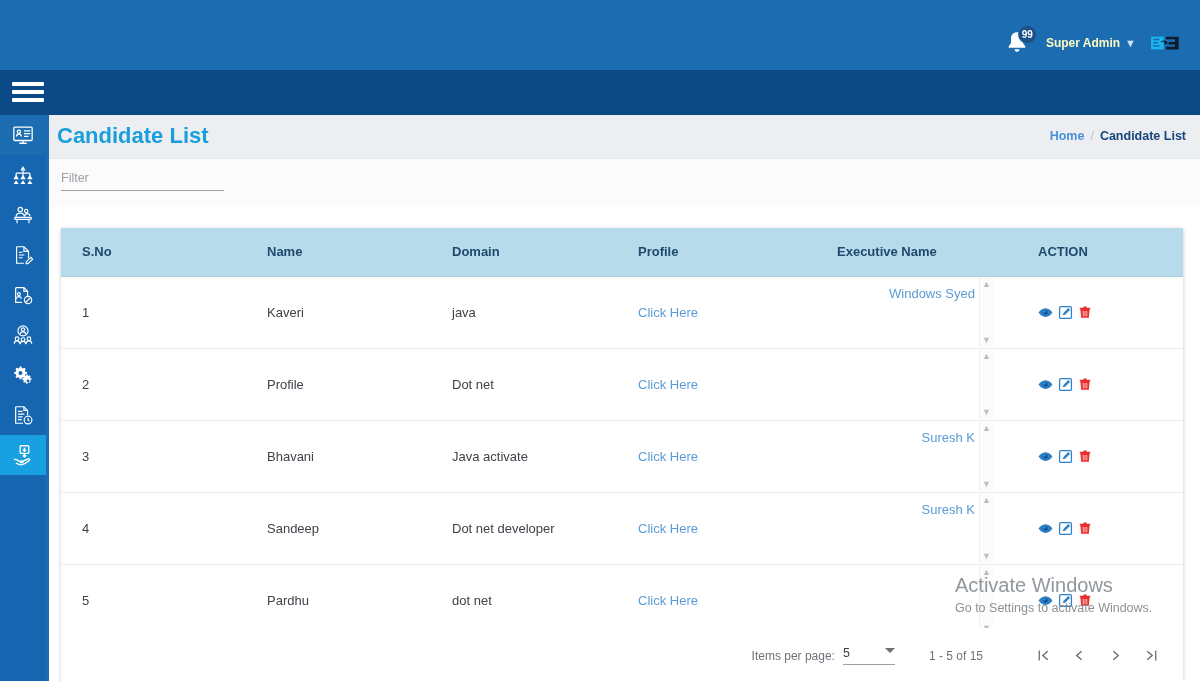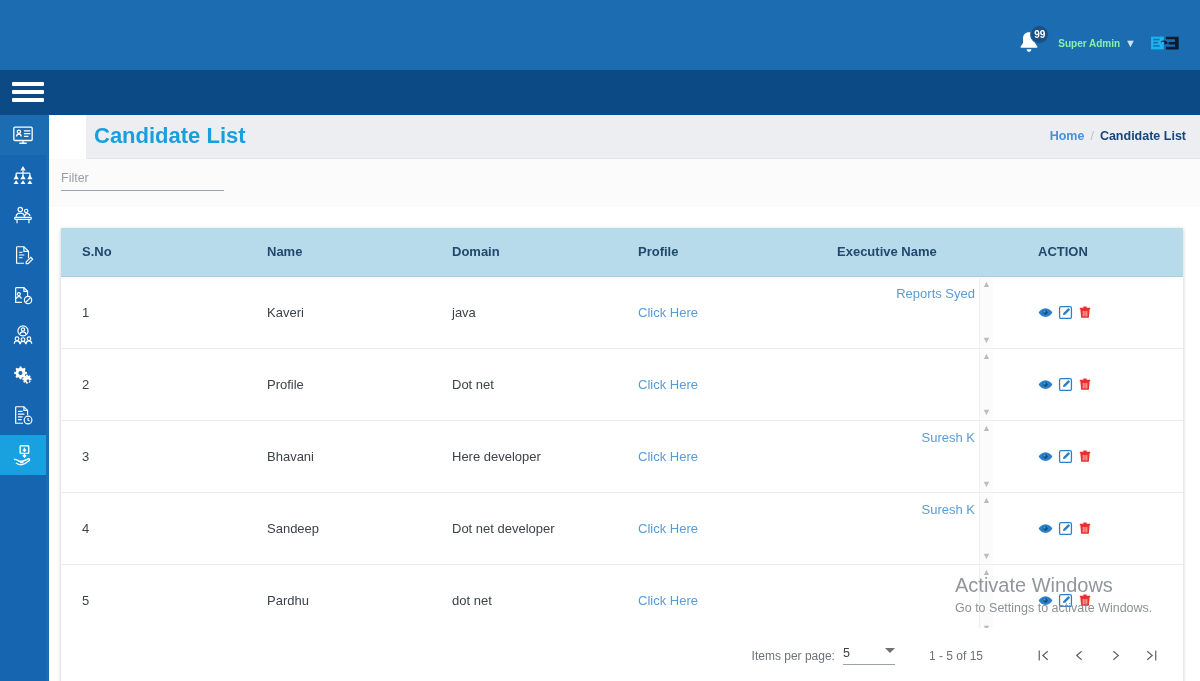--- a/index.html
+++ b/index.html
@@ -31,21 +31,21 @@
   }
   .bell-wrap { position: relative; width: 28px; height: 28px; }
   .bell-badge {
     position: absolute; right: -5px; top: -4px;
     min-width: 19px; height: 19px; border-radius: 10px;
     background: #1b4f86; color: #fff;
     font-size: 10px; font-weight: bold;
     display: flex; align-items: center; justify-content: center;
     padding: 0 3px; border: 1px solid #1b6cb0;
   }
-  .user-name { color: #86efac; font-size: 10px; font-weight: bold; }
+  .user-name { color: #fef9c3; font-size: 12px; font-weight: bold; }
   .chev { color: #cfe3f5; font-size: 11px; margin-left: 5px; }
   .avatar { width: 34px; height: 28px; }
 
   
   .navbar {
     position: absolute; left: 0; top: 70px; width: 1200px; height: 45px;
     background: #0b4a85;
   }
   .burger {
     position: absolute; left: 12px; top: 9px;
@@ -80,21 +80,20 @@
   
   .main {
     position: absolute; left: 46px; top: 115px;
     width: 1154px; height: 566px;
     background: #ffffff;
     border-left: 3px solid #1b6cb0;
   }
   .page-head {
     position: relative; height: 44px; background: #eceef1;
     border-bottom: 1px solid #e2e5e9;
-    margin-left: 37px;
   }
   .page-title {
     position: absolute; left: 8px; top: 8px;
     color: #19a0dc; font-size: 22px; font-weight: bold;
   }
   .breadcrumb {
     position: absolute; right: 14px; top: 14px;
     font-size: 12.5px; display: flex; align-items: center; gap: 6px;
   }
   .bc-home { color: #4a90d9; font-weight: bold; cursor: pointer; }
@@ -359,21 +358,21 @@
           <th class="h-act">ACTION</th>
         </tr>
       </thead>
       <tbody id="tbody">
           <tr>
             <td>1</td>
             <td>Kaveri</td>
             <td>java</td>
             <td><span class="cell-link">Click Here</span></td>
             <td class="td-exec">
-              <span class="exec-name">Reports Syed</span>
+              <span class="exec-name">Windows Syed</span>
               <span class="vscroll">
                 <i>▲</i>
                 <i>▼</i>
               </span>
             </td>
             <td class="td-action">
               <span class="actions">
                 <span>
                   <svg width="15" height="15" viewBox="0 0 24 24">
                     <path d="M12 5C6.8 5 2.7 8.6 1 12c1.7 3.4 5.8 7 11 7s9.3-3.6 11-7c-1.7-3.4-5.8-7-11-7z" fill="#2a7fc9"></path>
@@ -432,21 +431,21 @@
                     <rect x="9" y="1.6" width="6" height="2.6" rx=".8" fill="#e8312f"></rect>
                     <path d="M9 9.5v9M12 9.5v9M15 9.5v9" stroke="#ffffff" stroke-width="1.1"></path>
                   </svg>
                 </span>
               </span>
             </td>
           </tr>
           <tr>
             <td>3</td>
             <td>Bhavani</td>
-            <td>Here developer</td>
+            <td>Java activate</td>
             <td><span class="cell-link">Click Here</span></td>
             <td class="td-exec">
               <span class="exec-name">Suresh K</span>
               <span class="vscroll">
                 <i>▲</i>
                 <i>▼</i>
               </span>
             </td>
             <td class="td-action">
               <span class="actions">

